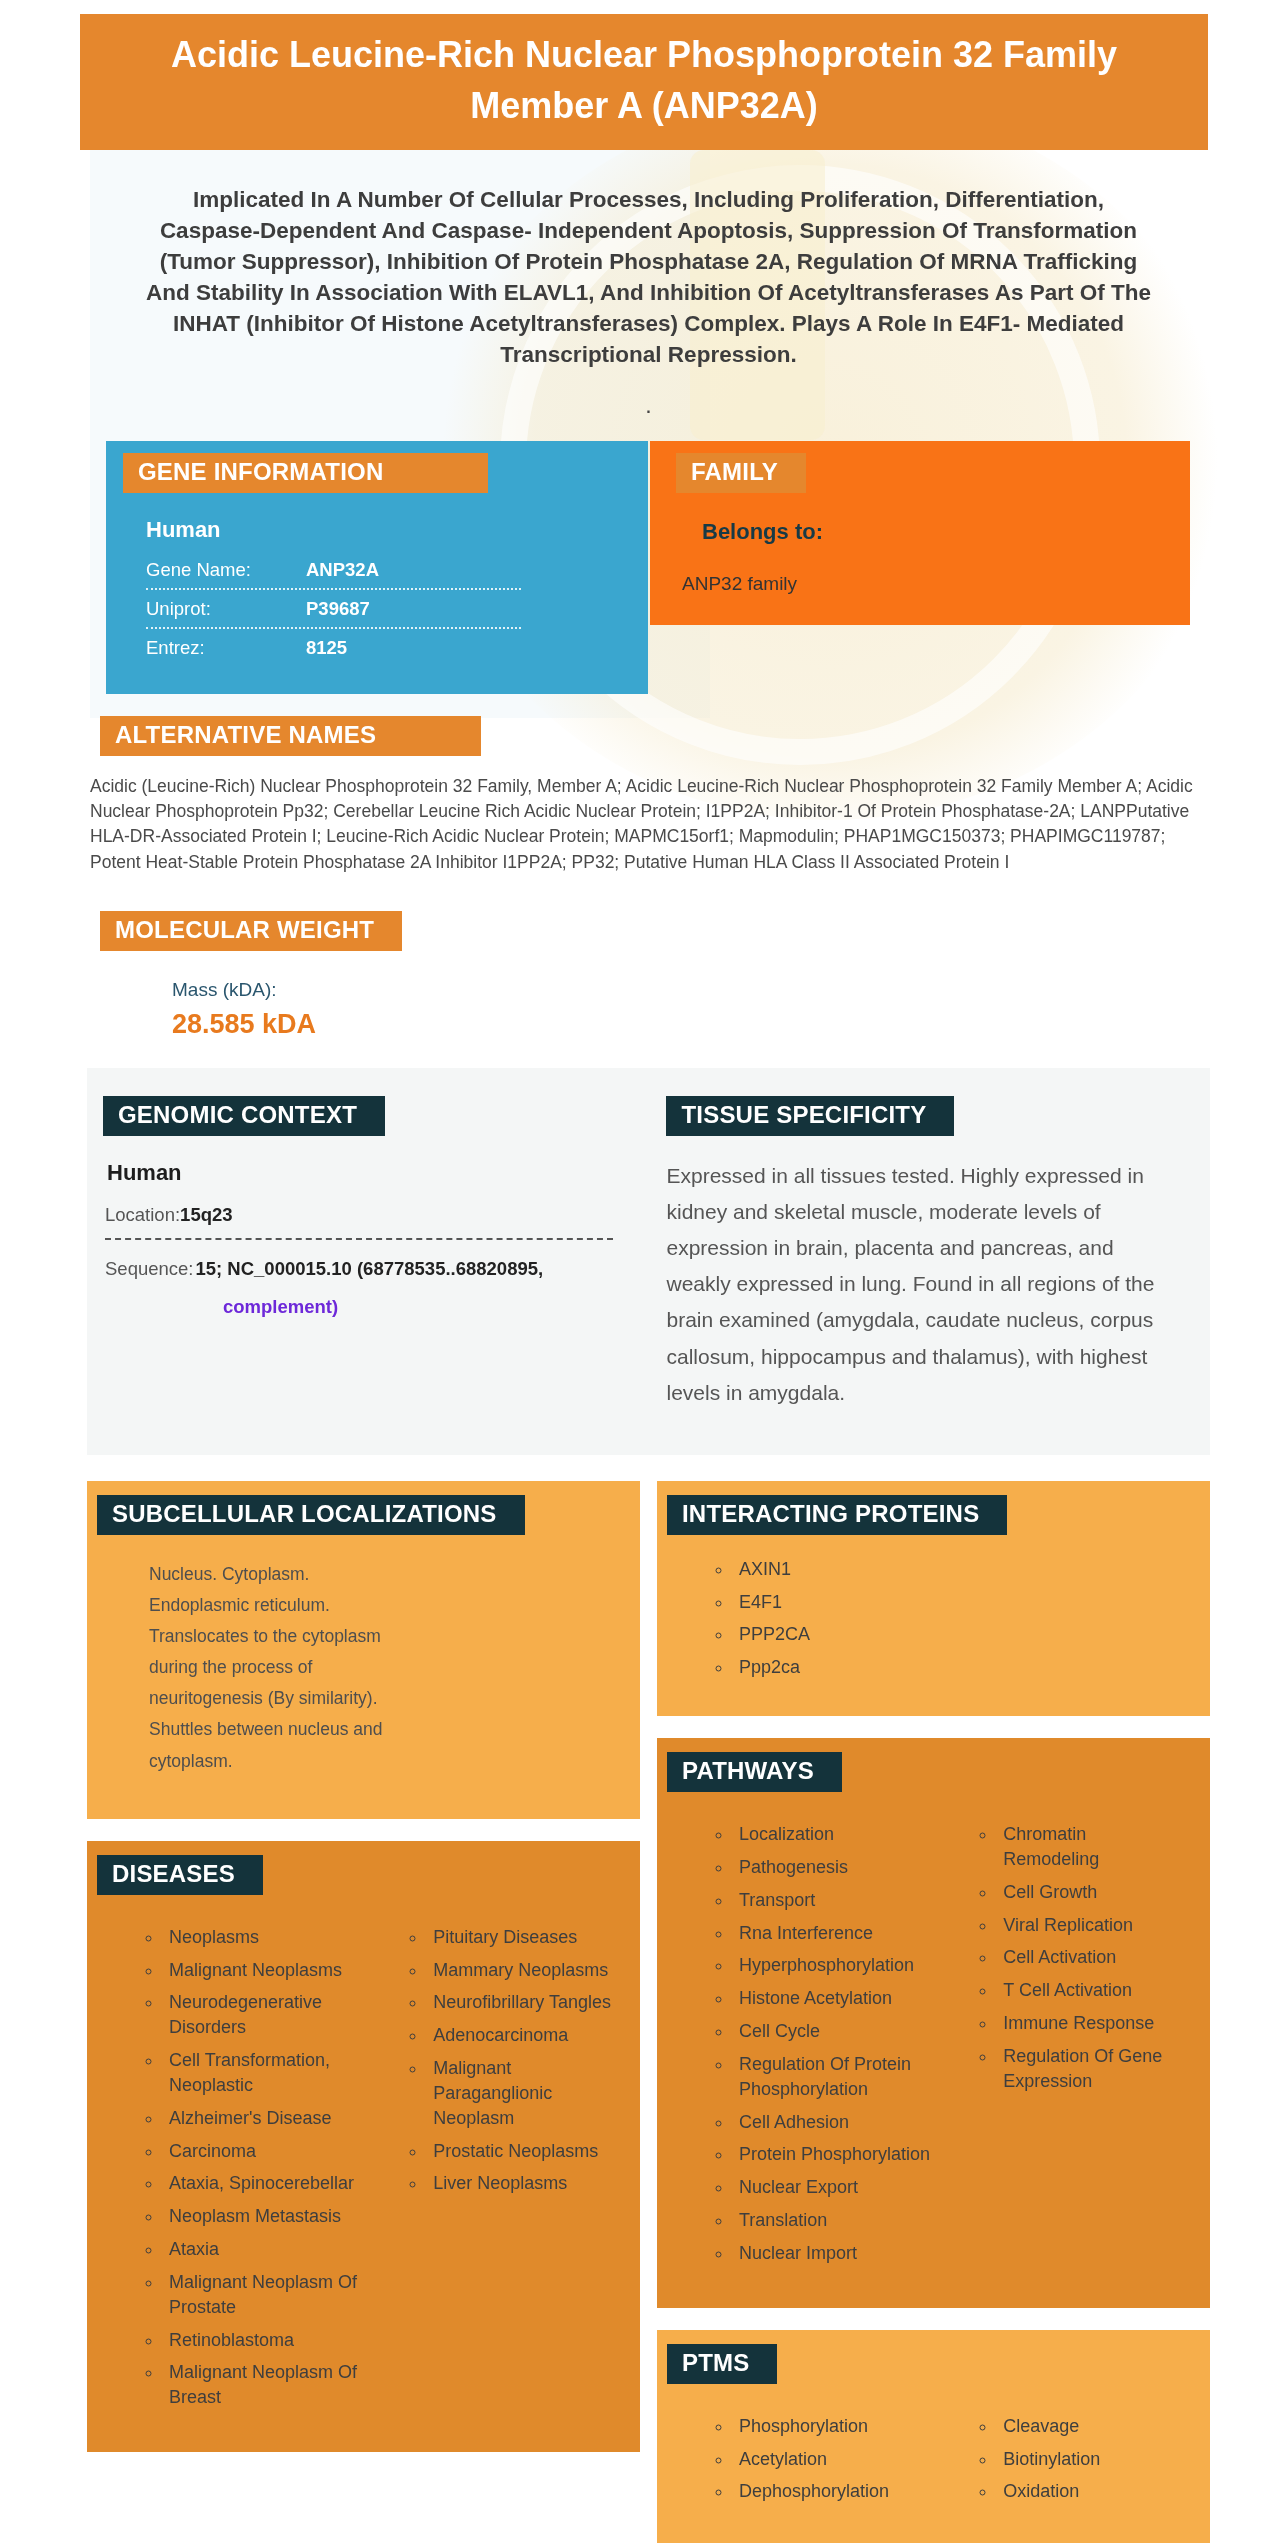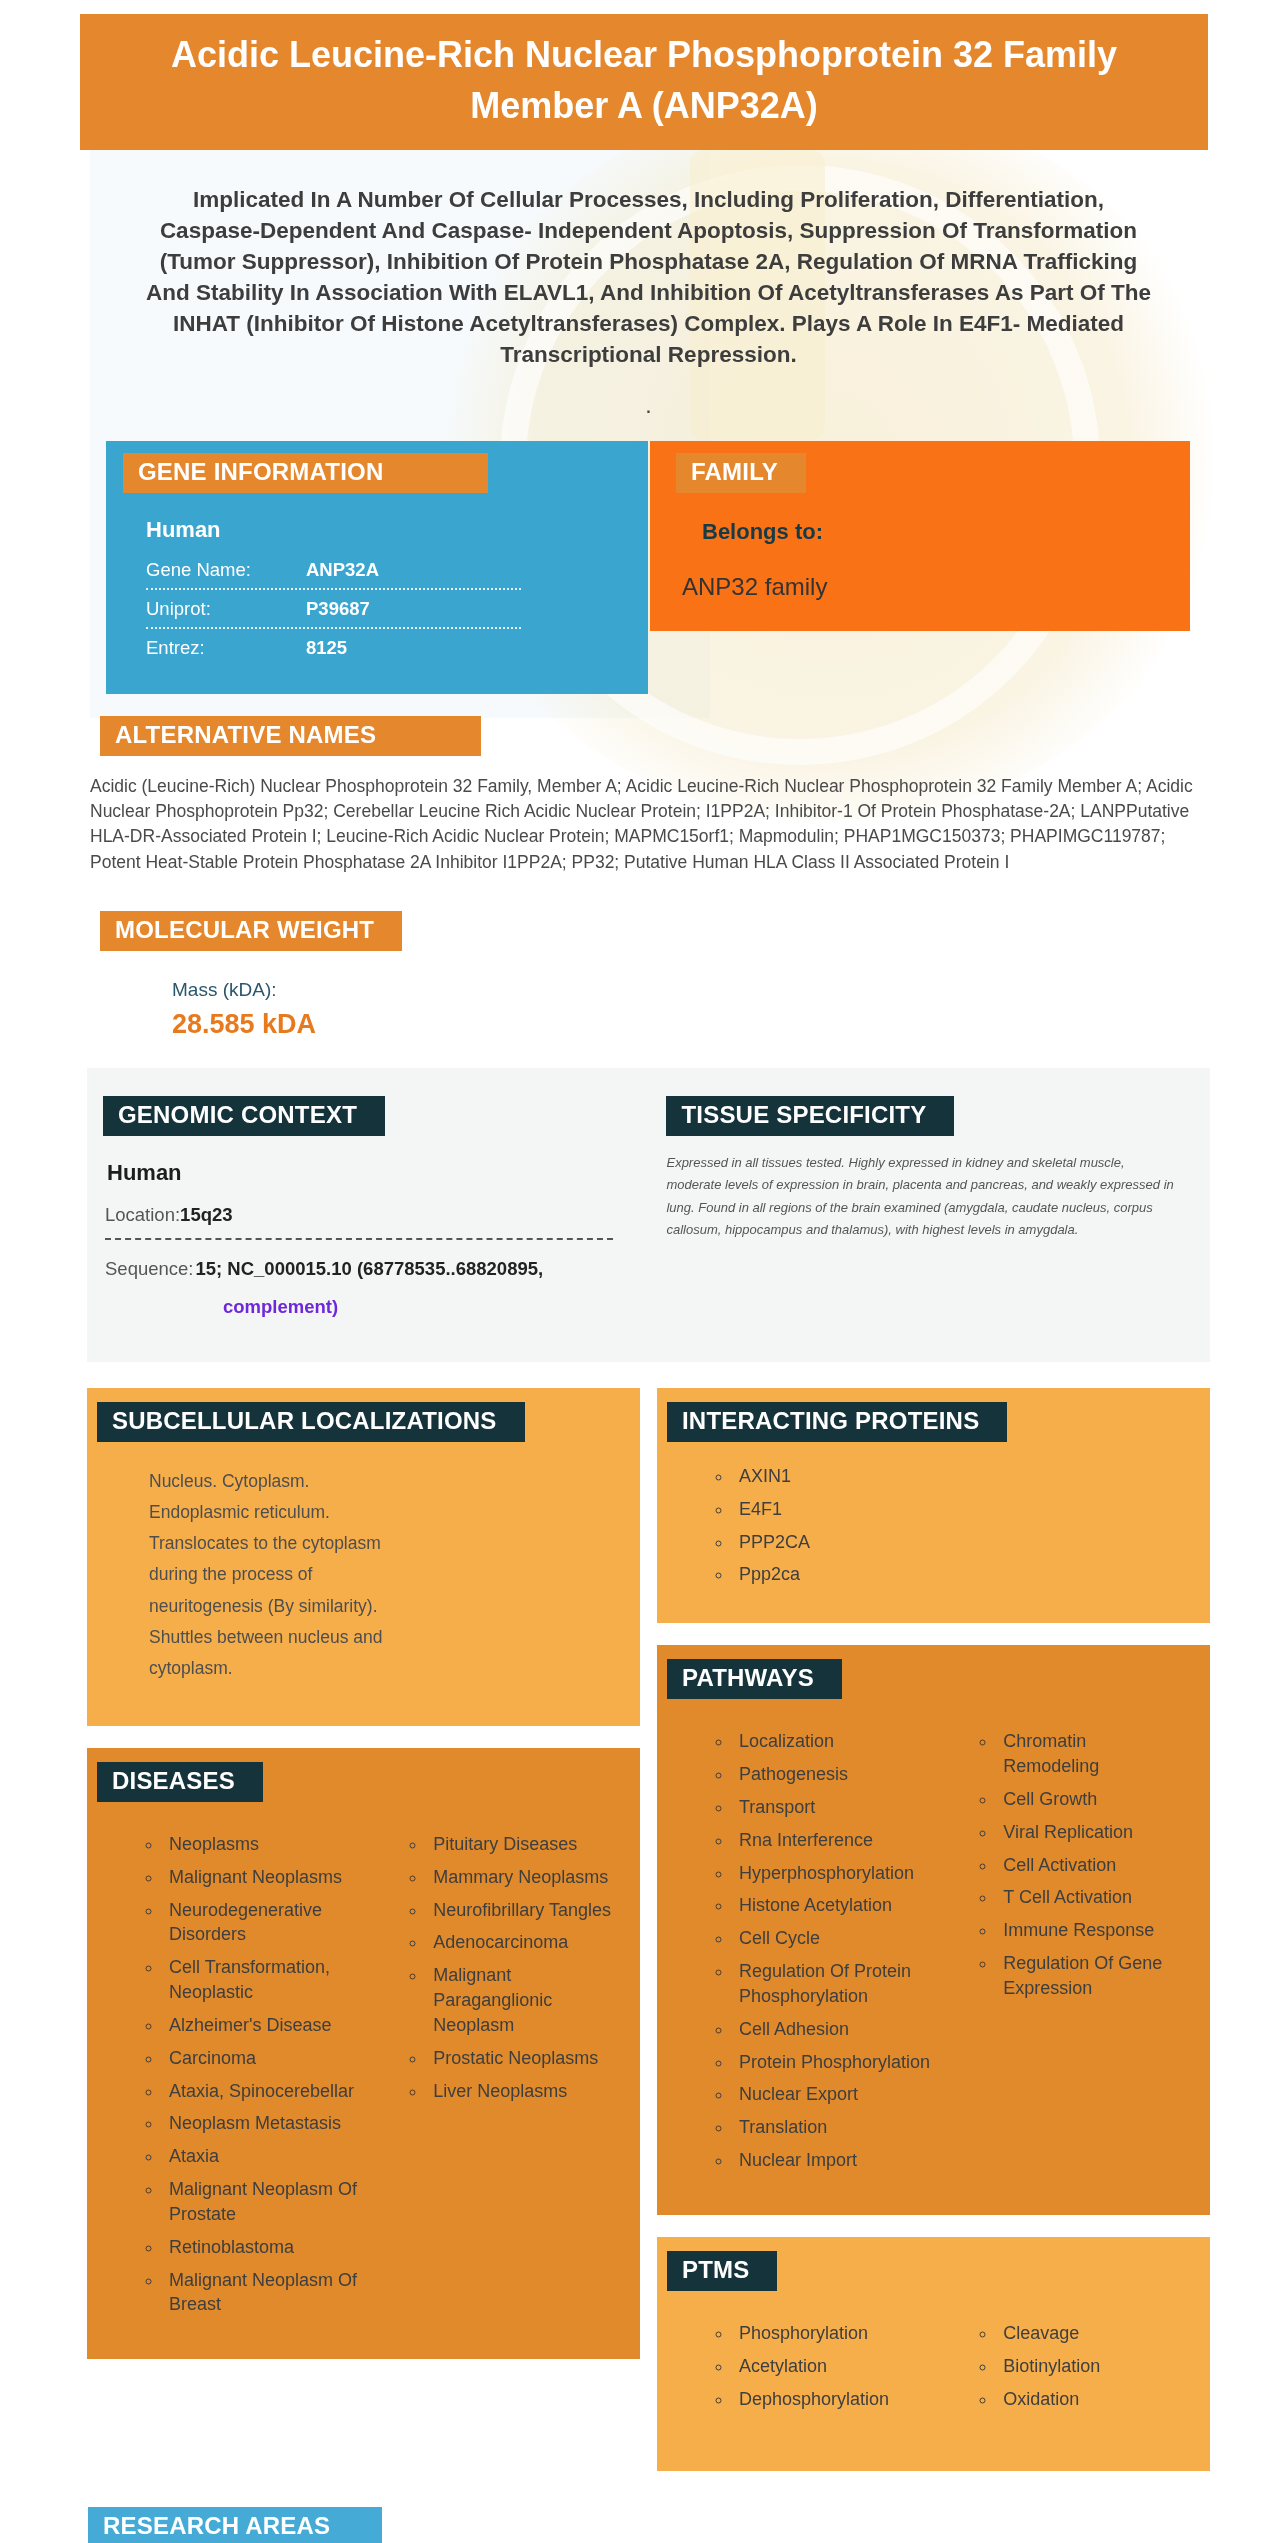--- a/index.html
+++ b/index.html
@@ -76,21 +76,21 @@
   .gene-row { display: flex; padding: 8px 0 7px; border-bottom: 2px dotted rgba(255,255,255,.85); }
   .gene-row:last-child { border-bottom: none; }
   .gene-row .lbl { width: 160px; color: #ffffff; font-size: 18.5px; }
   .gene-row .val { color: #ffffff; font-size: 18.5px; font-weight: bold; }
 
   .family-card {
     margin-left: 2px; width: 540px; background: #f97316; padding-bottom: 30px;
   }
   .family-card .band { margin: 12px 0 0 26px; }
   .family-belongs { color: #173A46; font-weight: bold; font-size: 22px; margin: 26px 0 0 52px; }
-  .family-value { color: #333333; font-size: 24px; margin: 28px 0 0 32px; }
+  .family-value { color: #333333; font-size: 19px; margin: 28px 0 0 32px; }
 
   
   .alt-section { margin-top: 22px; }
   .alt-section .band { margin-left: 13px; }
   .alt-text {
     margin: 18px 0 0 3px; width: 1118px;
     color: #4a4a4a; font-size: 17.5px; line-height: 1.45;
   }
 
   
@@ -109,21 +109,21 @@
   .genomic-species { margin: 24px 0 0 4px; color: #1d1d1d; font-weight: bold; font-size: 22px; }
   .genomic-row { display: flex; margin: 18px 0 0 2px; }
   .genomic-row .lbl { color: #555; font-size: 18.5px; white-space: nowrap; }
   .genomic-row .val { color: #222; font-size: 18.5px; font-weight: bold; margin-left: 0; }
   .genomic-row.seq .val { margin-left: 2px; width: 400px; }
   .dashed-sep { border-bottom: 2px dashed #555; margin: 12px 0 0 2px; width: 508px; }
   .genomic-complement { margin: 16px 0 0 120px; color: #6d28d9; font-size: 18.5px; font-weight: bold; }
 
   .tissue-col { margin-left: 42px; width: 522px; }
   .tissue-col .band { margin-left: 0; }
-  .tissue-text { margin-top: 16px; color: #555555; font-size: 13px; line-height: 1.72; font-style: italic; }
+  .tissue-text { margin-top: 22px; color: #555555; font-size: 21px; line-height: 1.72; }
 
   
   .two-col { display: flex; gap: 17px; margin-top: 26px; }
   .col { display: flex; flex-direction: column; gap: 22px; width: 553px; }
   .ocard { padding: 0 24px 28px; }
   .ocard .band { margin: 14px 0 0 -14px; }
   .card-lo { background: #F6AE4B; }
   .card-do { background: #E08A2B; }
 
   .subcell-text {

